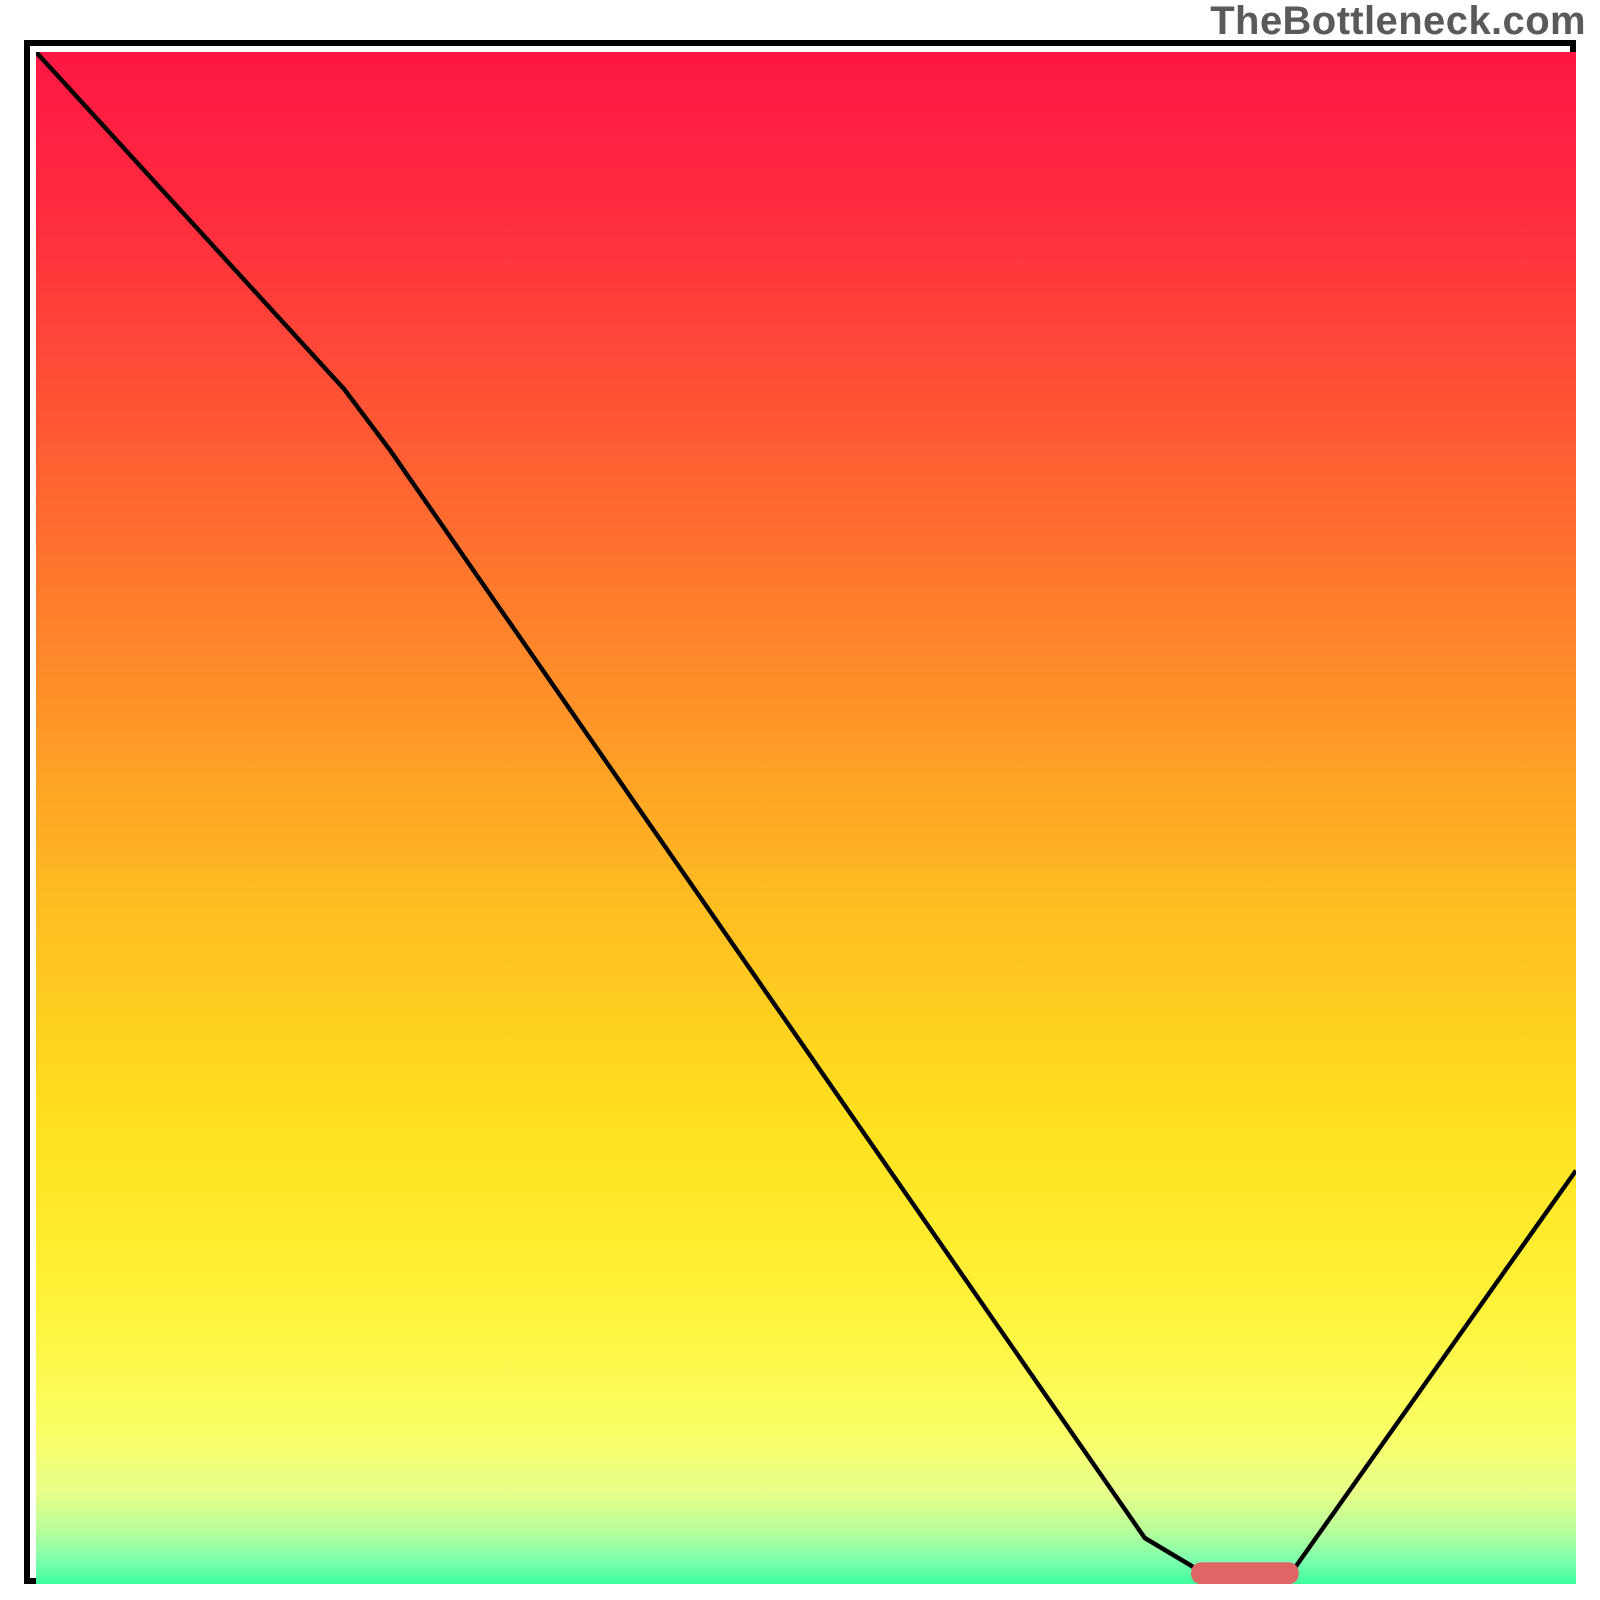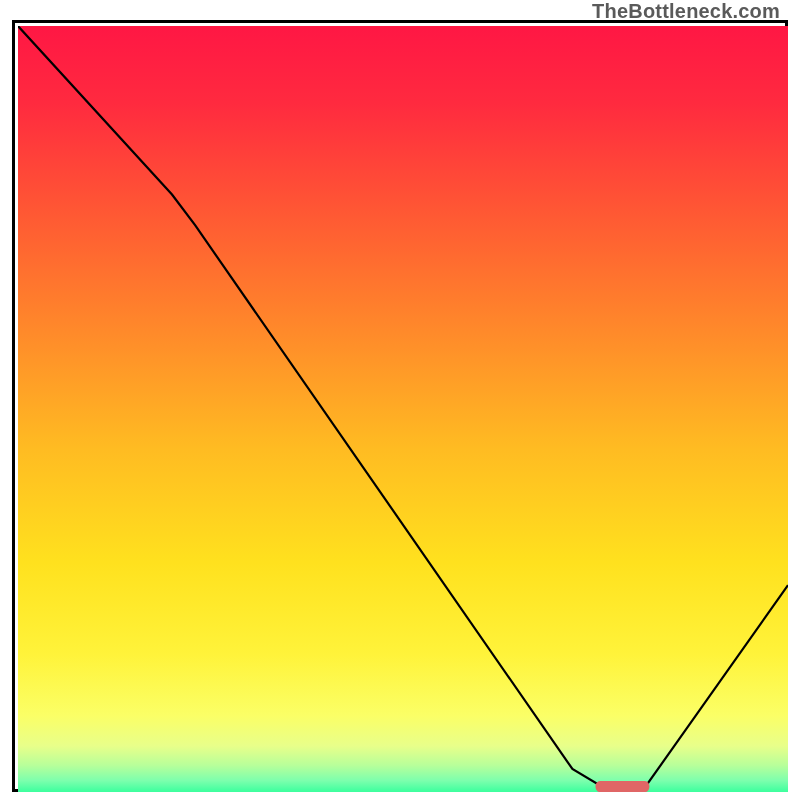--- a/index.html
+++ b/index.html
@@ -15,21 +15,21 @@
     left: 12px;
     top: 20px;
     width: 776px;
     height: 772px;
     border: 3px solid #000000;
     box-sizing: border-box;
   }
   .watermark {
     position: absolute;
     top: 0px;
-    right: 20px;
+    right: 7px;
     font-family: Arial, Helvetica, sans-serif;
     font-size: 20px;
     font-weight: 600;
     color: #5a5a5a;
     letter-spacing: 0.2px;
   }
   .plot {
     position: absolute;
     left: 3px;
     top: 3px;

